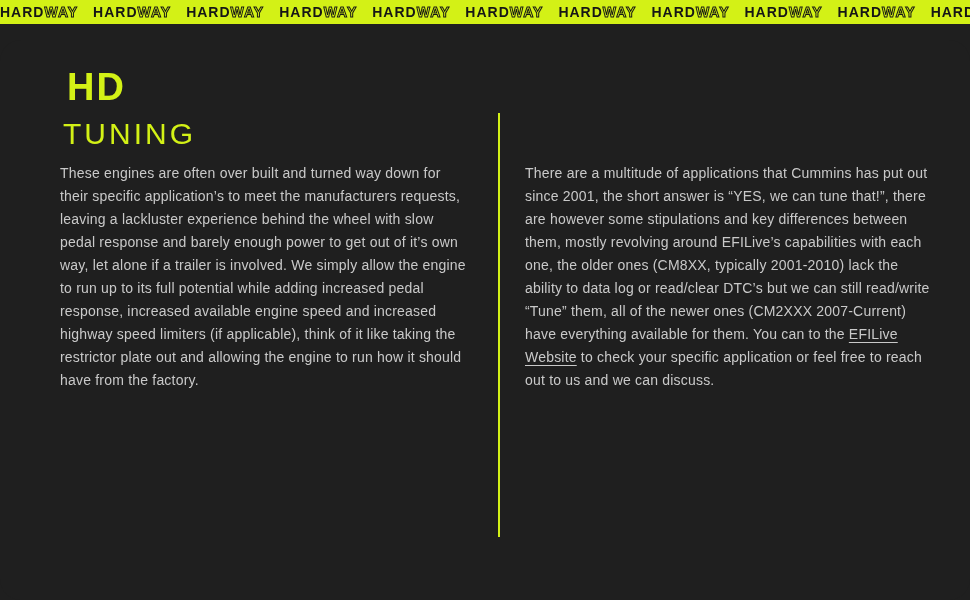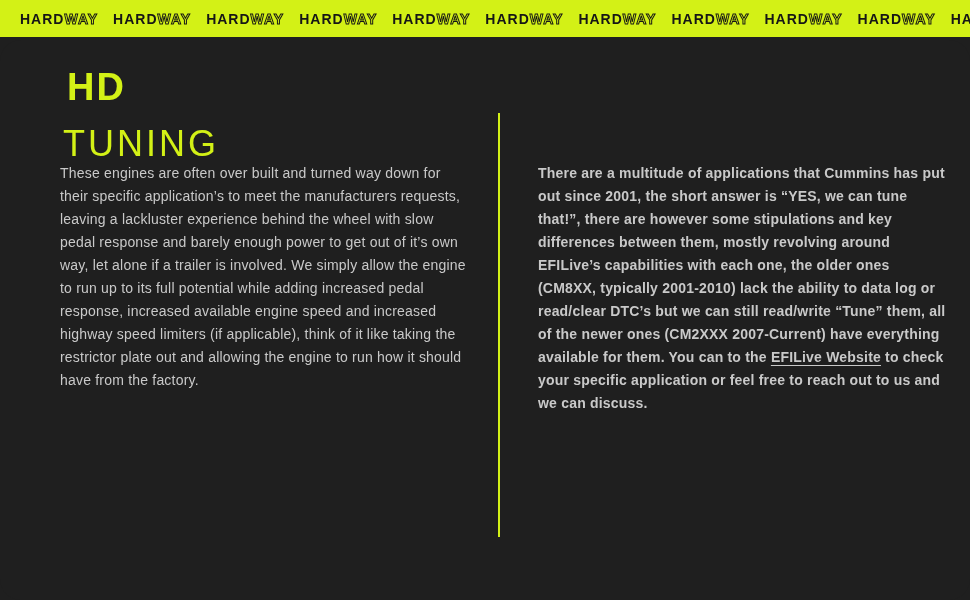--- a/index.html
+++ b/index.html
@@ -7,57 +7,57 @@
     --bg:#1f1f1f;
     --body-text:#c9c9c9;
     --banner-ink:#161616;
   }
   *{margin:0;padding:0;box-sizing:border-box;}
   html,body{width:970px;height:600px;overflow:hidden;background:var(--bg);}
   body{font-family:"Liberation Sans","DejaVu Sans",sans-serif;position:relative;}
 
   
   .banner{
-    position:absolute;left:0;top:0;width:970px;height:37px;
+    position:absolute;left:0;top:0;width:970px;height:24px;
     background:var(--accent);
     display:flex;align-items:center;gap:15px;
-    padding-left:20px;white-space:nowrap;overflow:hidden;
+    padding-left:0;white-space:nowrap;overflow:hidden;
   }
   .hardway{font-size:14px;letter-spacing:1px;color:var(--banner-ink);flex:0 0 auto;}
   .hardway .hard{font-weight:bold;}
   .hardway .way{
     font-weight:bold;
     color:transparent;
     -webkit-text-stroke:1px var(--banner-ink);
   }
 
   
   .main{position:absolute;left:0;top:40px;width:970px;height:560px;background:var(--bg);border-radius:21px;}
 
   .heading{position:absolute;left:67px;top:28px;color:var(--accent);}
   .heading .hd{
     font-size:38px;font-weight:bold;letter-spacing:2px;line-height:1;
   }
   .heading .tuning{
-    font-size:36px;font-weight:300;letter-spacing:3px;line-height:1;
-    margin-top:20px;margin-left:-4px;
+    font-size:30px;font-weight:300;letter-spacing:3px;line-height:1;
+    margin-top:13px;margin-left:-4px;
   }
 
   .divider{
     position:absolute;left:498px;top:73px;width:2px;height:424px;
     background:var(--accent);
   }
 
   .col{
     position:absolute;top:122px;
     font-size:14px;line-height:23px;color:var(--body-text);
     letter-spacing:0.2px;
   }
   .col-left{left:60px;width:408px;}
-  .col-right{left:538px;width:412px;font-weight:bold;}
+  .col-right{left:525px;width:412px;}
 
   .col a{
     color:var(--body-text);
     text-decoration:underline;
     text-underline-offset:3px;
     cursor:pointer;
   }
 </style>
 </head>
 <body>

